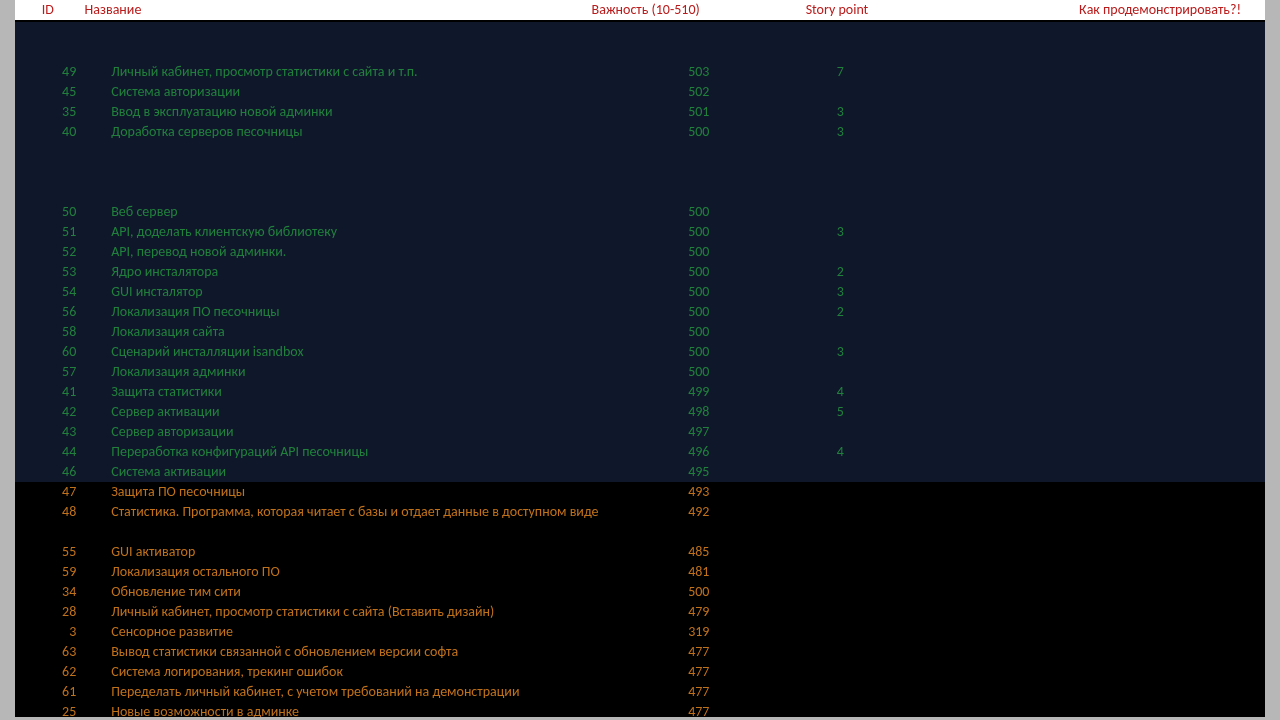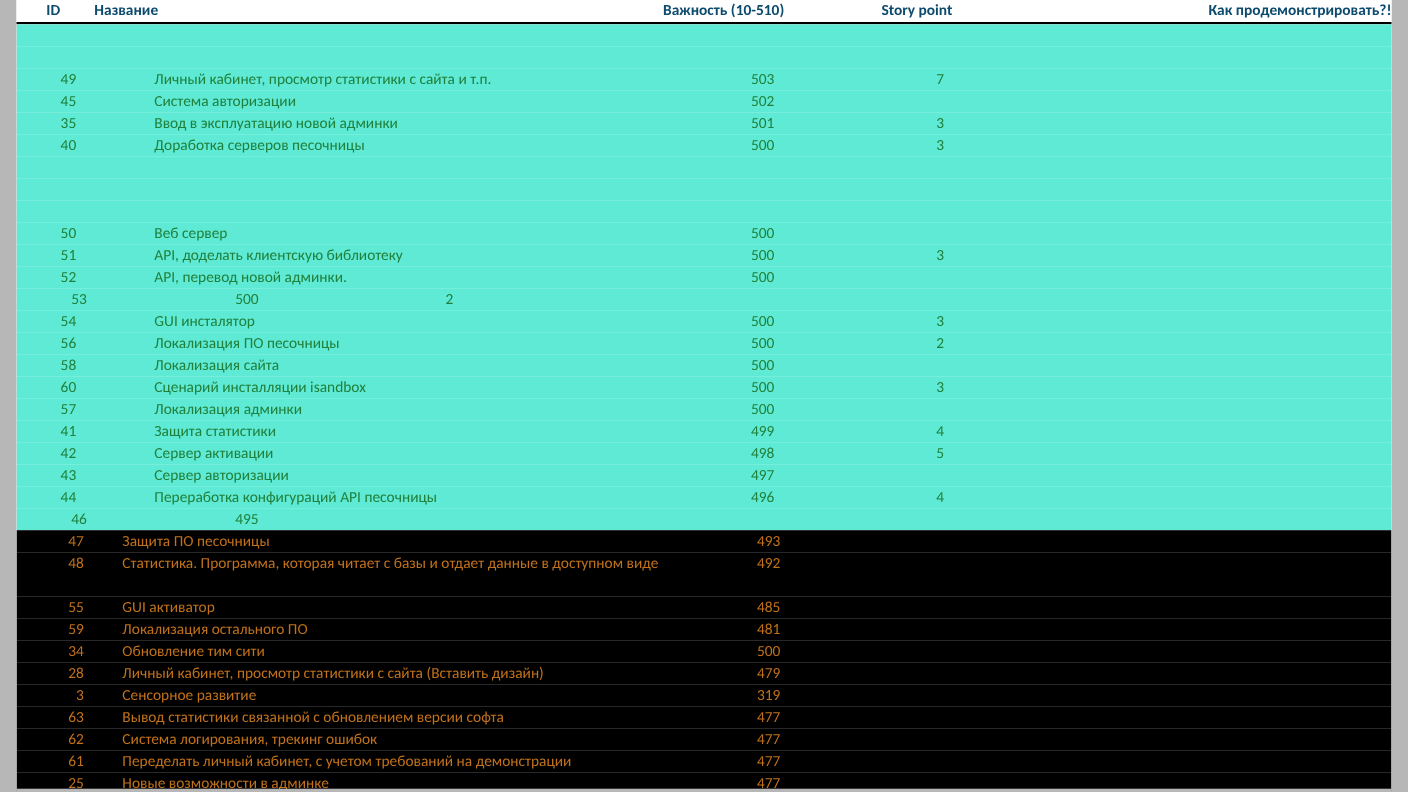--- a/index.html
+++ b/index.html
@@ -20,49 +20,49 @@
     height: 720px;
     background: #fff;
   }
   .head-row {
     display: flex;
     height: 20px;
     background: #fff;
     border-bottom: 2px solid #000;
   }
   .head-cell {
-    font-weight: 700;
-    color: #0c4a6e;
+    font-weight: 400;
+    color: #b91c1c;
     padding: 0 4px;
     line-height: 20px;
   }
   .col-id   { width: 60px;  text-align: center; }
   .col-name { width: 520px; }
   .col-imp  { width: 175px; text-align: center; }
   .col-sp   { width: 105px; text-align: center; }
   .col-demo { width: 380px; }
   .head-cell.col-name, .head-cell.col-imp, .head-cell.col-demo { text-align: left; }
-  .head-cell.col-sp { text-align: center; }
+  .head-cell.col-sp { text-align: right; }
 
   .body {
     height: 698px;
     overflow: hidden;
   }
   .row {
     display: flex;
     height: 20px;
     line-height: 20px;
   }
   .row.spacer { height: 20px; }
   .cell { padding: 0 4px; }
   .row .col-id   { text-align: right; padding-right: 18px; }
   .row .col-name { text-align: left; margin-left: 13px; }
   .row .col-imp  { text-align: center; }
   .row .col-sp   { text-align: center; }
-  .bg-green  { background: #5eead4; gap: 36px; }
+  .bg-green  { background: #0f172a; }
   .bg-yellow { background: #000000; }
   .bg-green  .cell { color: #21803c; }
   .bg-yellow .cell { color: #c0711a; }
   .row.wrap { height: 40px; }
   .row.wrap .col-name { line-height: 20px; }
   .row.wrap .col-id, .row.wrap .col-imp, .row.wrap .col-sp, .row.wrap .col-demo { line-height: 20px; }
 
   .footer-border {
     position: absolute;
     left: 15px;
@@ -74,21 +74,21 @@
 </style>
 </head>
 <body>
 
 <div class="sheet">
   <div class="head-row">
     <div class="head-cell col-id">ID</div>
     <div class="head-cell col-name">Название</div>
     <div class="head-cell col-imp">Важность (10-510)</div>
     <div class="head-cell col-sp">Story point</div>
-    <div class="head-cell col-demo" style="text-align:right; padding-right:0;">Как продемонстрировать?!</div>
+    <div class="head-cell col-demo" style="text-align:right; padding-right:24px;">Как продемонстрировать?!</div>
   </div>
   <div class="body" id="tbody">
       <div class="row bg-green spacer"></div>
       <div class="row bg-green spacer"></div>
       <div class="row bg-green">
         <div class="cell col-id">49</div>
         <div class="cell col-name">Личный кабинет, просмотр статистики с сайта и т.п.</div>
         <div class="cell col-imp">503</div>
         <div class="cell col-sp">7</div>
         <div class="cell col-demo"></div>
@@ -133,20 +133,21 @@
       </div>
       <div class="row bg-green">
         <div class="cell col-id">52</div>
         <div class="cell col-name">API, перевод новой админки.</div>
         <div class="cell col-imp">500</div>
         <div class="cell col-sp"></div>
         <div class="cell col-demo"></div>
       </div>
       <div class="row bg-green">
         <div class="cell col-id">53</div>
+        <div class="cell col-name">Ядро инсталятора</div>
         <div class="cell col-imp">500</div>
         <div class="cell col-sp">2</div>
         <div class="cell col-demo"></div>
       </div>
       <div class="row bg-green">
         <div class="cell col-id">54</div>
         <div class="cell col-name">GUI инсталятор</div>
         <div class="cell col-imp">500</div>
         <div class="cell col-sp">3</div>
         <div class="cell col-demo"></div>
@@ -202,20 +203,21 @@
       </div>
       <div class="row bg-green">
         <div class="cell col-id">44</div>
         <div class="cell col-name">Переработка конфигураций API песочницы</div>
         <div class="cell col-imp">496</div>
         <div class="cell col-sp">4</div>
         <div class="cell col-demo"></div>
       </div>
       <div class="row bg-green">
         <div class="cell col-id">46</div>
+        <div class="cell col-name">Система активации</div>
         <div class="cell col-imp">495</div>
         <div class="cell col-sp"></div>
         <div class="cell col-demo"></div>
       </div>
       <div class="row bg-yellow">
         <div class="cell col-id">47</div>
         <div class="cell col-name">Защита ПО песочницы</div>
         <div class="cell col-imp">493</div>
         <div class="cell col-sp"></div>
         <div class="cell col-demo"></div>

